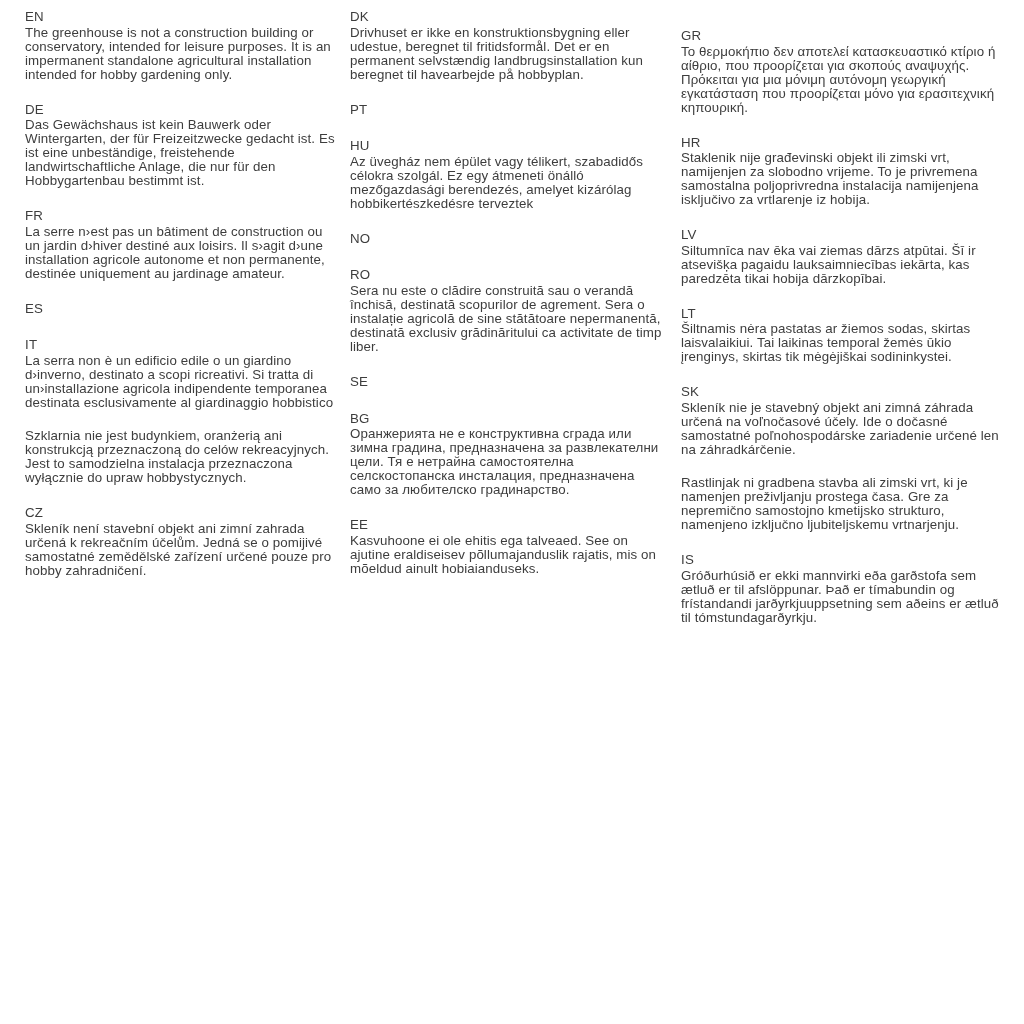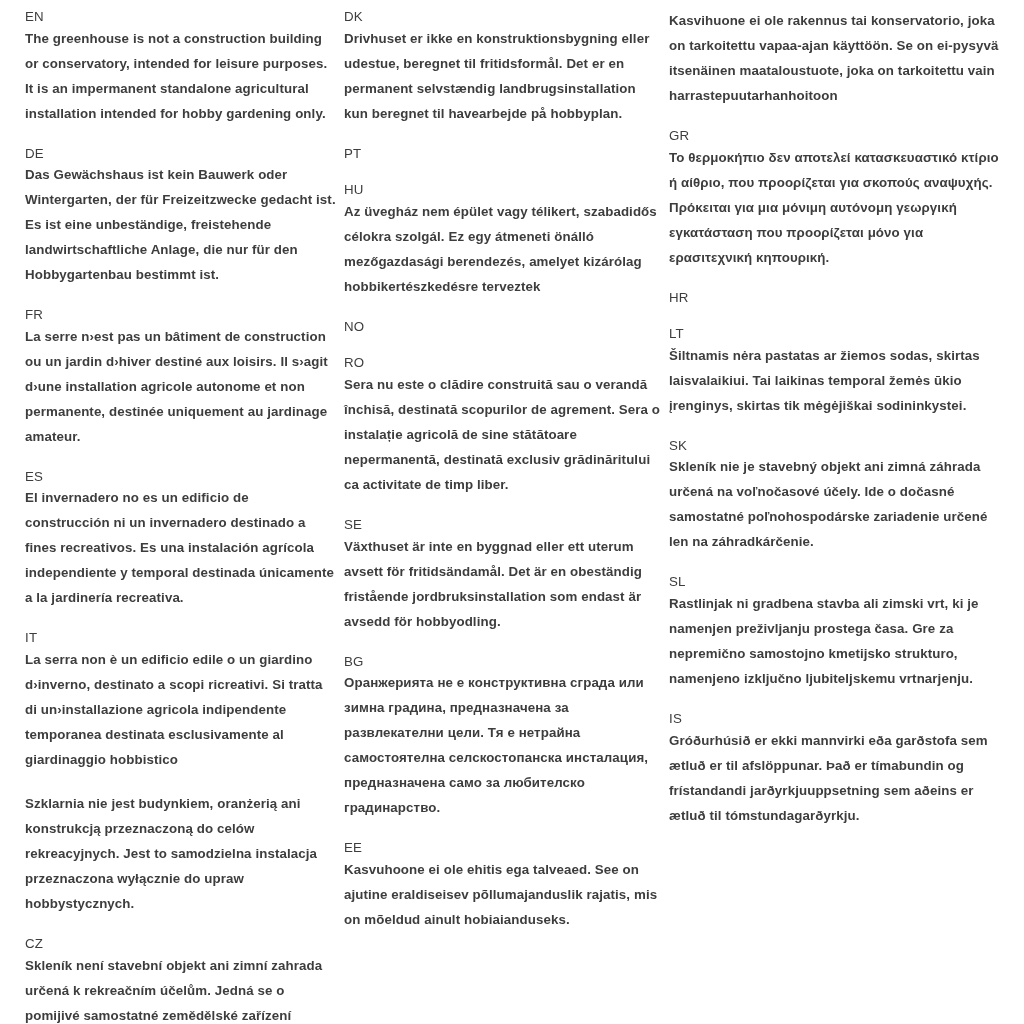--- a/index.html
+++ b/index.html
@@ -15,39 +15,39 @@
     color: #3d3d3d;
     overflow: hidden;
   }
   .page {
     box-sizing: border-box;
     width: 892px;
     height: 1024px;
     padding: 8px 14px 16px 25px;
     display: grid;
     grid-template-columns: 312px 318px 330px;
-    column-gap: 7px;
+    column-gap: 13px;
     align-content: start;
   }
   .column {
     display: block;
   }
   .block {
     margin-bottom: 19px;
   }
   .code {
     font-size: 13.3px;
     line-height: 17.6px;
     font-weight: 400;
     letter-spacing: 0.2px;
   }
   .text {
     font-size: 13.3px;
-    line-height: 25px;
-    font-weight: 700;
+    line-height: 14px;
+    font-weight: 400;
     letter-spacing: 0.1px;
   }
 </style>
 </head>
 <body>
 
 <div class="page">
   <div class="column">
       <div class="block">
         <div class="code">EN</div>
@@ -58,21 +58,20 @@
         <div class="text">Das Gewächshaus ist kein Bauwerk oder Wintergarten, der für Freizeitzwecke gedacht ist. Es ist eine unbeständige, freistehende landwirtschaftliche Anlage, die nur für den Hobbygartenbau bestimmt ist.</div>
       </div>
       <div class="block">
         <div class="code">FR</div>
         <div class="text">La serre n›est pas un bâtiment de construction ou un jardin d›hiver destiné aux loisirs. Il s›agit d›une installation agricole autonome et non permanente, destinée uniquement au jardinage amateur.</div>
       </div>
       <div class="block">
       </div>
       <div class="block">
         <div class="code">ES</div>
-        <div class="text">El invernadero no es un edificio de construcción ni un invernadero destinado a fines recreativos. Es una instalación agrícola independiente y temporal destinada únicamente a la jardinería recreativa.</div>
       </div>
       <div class="block">
         <div class="code">IT</div>
         <div class="text">La serra non è un edificio edile o un giardino d›inverno, destinato a scopi ricreativi. Si tratta di un›installazione agricola indipendente temporanea destinata esclusivamente al giardinaggio hobbistico</div>
       </div>
       <div class="block">
         <div class="text">Szklarnia nie jest budynkiem, oranżerią ani konstrukcją przeznaczoną do celów rekreacyjnych. Jest to samodzielna instalacja przeznaczona wyłącznie do upraw hobbystycznych.</div>
       </div>
       <div class="block">
         <div class="code">CZ</div>
@@ -93,52 +92,54 @@
       </div>
       <div class="block">
         <div class="code">NO</div>
       </div>
       <div class="block">
         <div class="code">RO</div>
         <div class="text">Sera nu este o clădire construită sau o verandă închisă, destinată scopurilor de agrement. Sera o instalație agricolă de sine stătătoare nepermanentă, destinată exclusiv grădinăritului ca activitate de timp liber.</div>
       </div>
       <div class="block">
         <div class="code">SE</div>
-        <div class="text">Växthuset är inte en byggnad eller ett uterum avsett för fritidsändamål. Det är en obeständig fristående jordbruksinstallation som endast är avsedd för hobbyodling.</div>
       </div>
       <div class="block">
         <div class="code">BG</div>
         <div class="text">Оранжерията не е конструктивна сграда или зимна градина, предназначена за развлекателни цели. Тя е нетрайна самостоятелна селскостопанска инсталация, предназначена само за любителско градинарство.</div>
       </div>
       <div class="block">
         <div class="code">EE</div>
         <div class="text">Kasvuhoone ei ole ehitis ega talveaed. See on ajutine eraldiseisev põllumajanduslik rajatis, mis on mõeldud ainult hobiaianduseks.</div>
       </div>
     </div>
   <div class="column">
       <div class="block">
-        <div class="text">Kasvihuone ei ole rakennus tai konservatorio, joka on tarkoitettu vapaa-ajan käyttöön. Se on ei-pysyvä itsenäinen maataloustuote, joka on tarkoitettu vain harrastepuutarhanhoitoon</div>
       </div>
       <div class="block">
         <div class="code">GR</div>
         <div class="text">Το θερμοκήπιο δεν αποτελεί κατασκευαστικό κτίριο ή αίθριο, που προορίζεται για σκοπούς αναψυχής. Πρόκειται για μια μόνιμη αυτόνομη γεωργική εγκατάσταση που προορίζεται μόνο για ερασιτεχνική κηπουρική.</div>
       </div>
       <div class="block">
         <div class="code">HR</div>
+        <div class="text">Staklenik nije građevinski objekt ili zimski vrt, namijenjen za slobodno vrijeme. To je privremena samostalna poljoprivredna instalacija namijenjena isključivo za vrtlarenje iz hobija.</div>
+      </div>
+      <div class="block">
+        <div class="code">LV</div>
+        <div class="text">Siltumnīca nav ēka vai ziemas dārzs atpūtai. Šī ir atsevišķa pagaidu lauksaimniecības iekārta, kas paredzēta tikai hobija dārzkopībai.</div>
       </div>
       <div class="block">
         <div class="code">LT</div>
         <div class="text">Šiltnamis nėra pastatas ar žiemos sodas, skirtas laisvalaikiui. Tai laikinas temporal žemės ūkio įrenginys, skirtas tik mėgėjiškai sodininkystei.</div>
       </div>
       <div class="block">
         <div class="code">SK</div>
         <div class="text">Skleník nie je stavebný objekt ani zimná záhrada určená na voľnočasové účely. Ide o dočasné samostatné poľnohospodárske zariadenie určené len na záhradkárčenie.</div>
       </div>
       <div class="block">
-        <div class="code">SL</div>
         <div class="text">Rastlinjak ni gradbena stavba ali zimski vrt, ki je namenjen preživljanju prostega časa. Gre za nepremično samostojno kmetijsko strukturo, namenjeno izključno ljubiteljskemu vrtnarjenju.</div>
       </div>
       <div class="block">
         <div class="code">IS</div>
         <div class="text">Gróðurhúsið er ekki mannvirki eða garðstofa sem ætluð er til afslöppunar. Það er tímabundin og frístandandi jarðyrkjuuppsetning sem aðeins er ætluð til tómstundagarðyrkju.</div>
       </div>
     </div>
 </div>
 
 </body></html>

